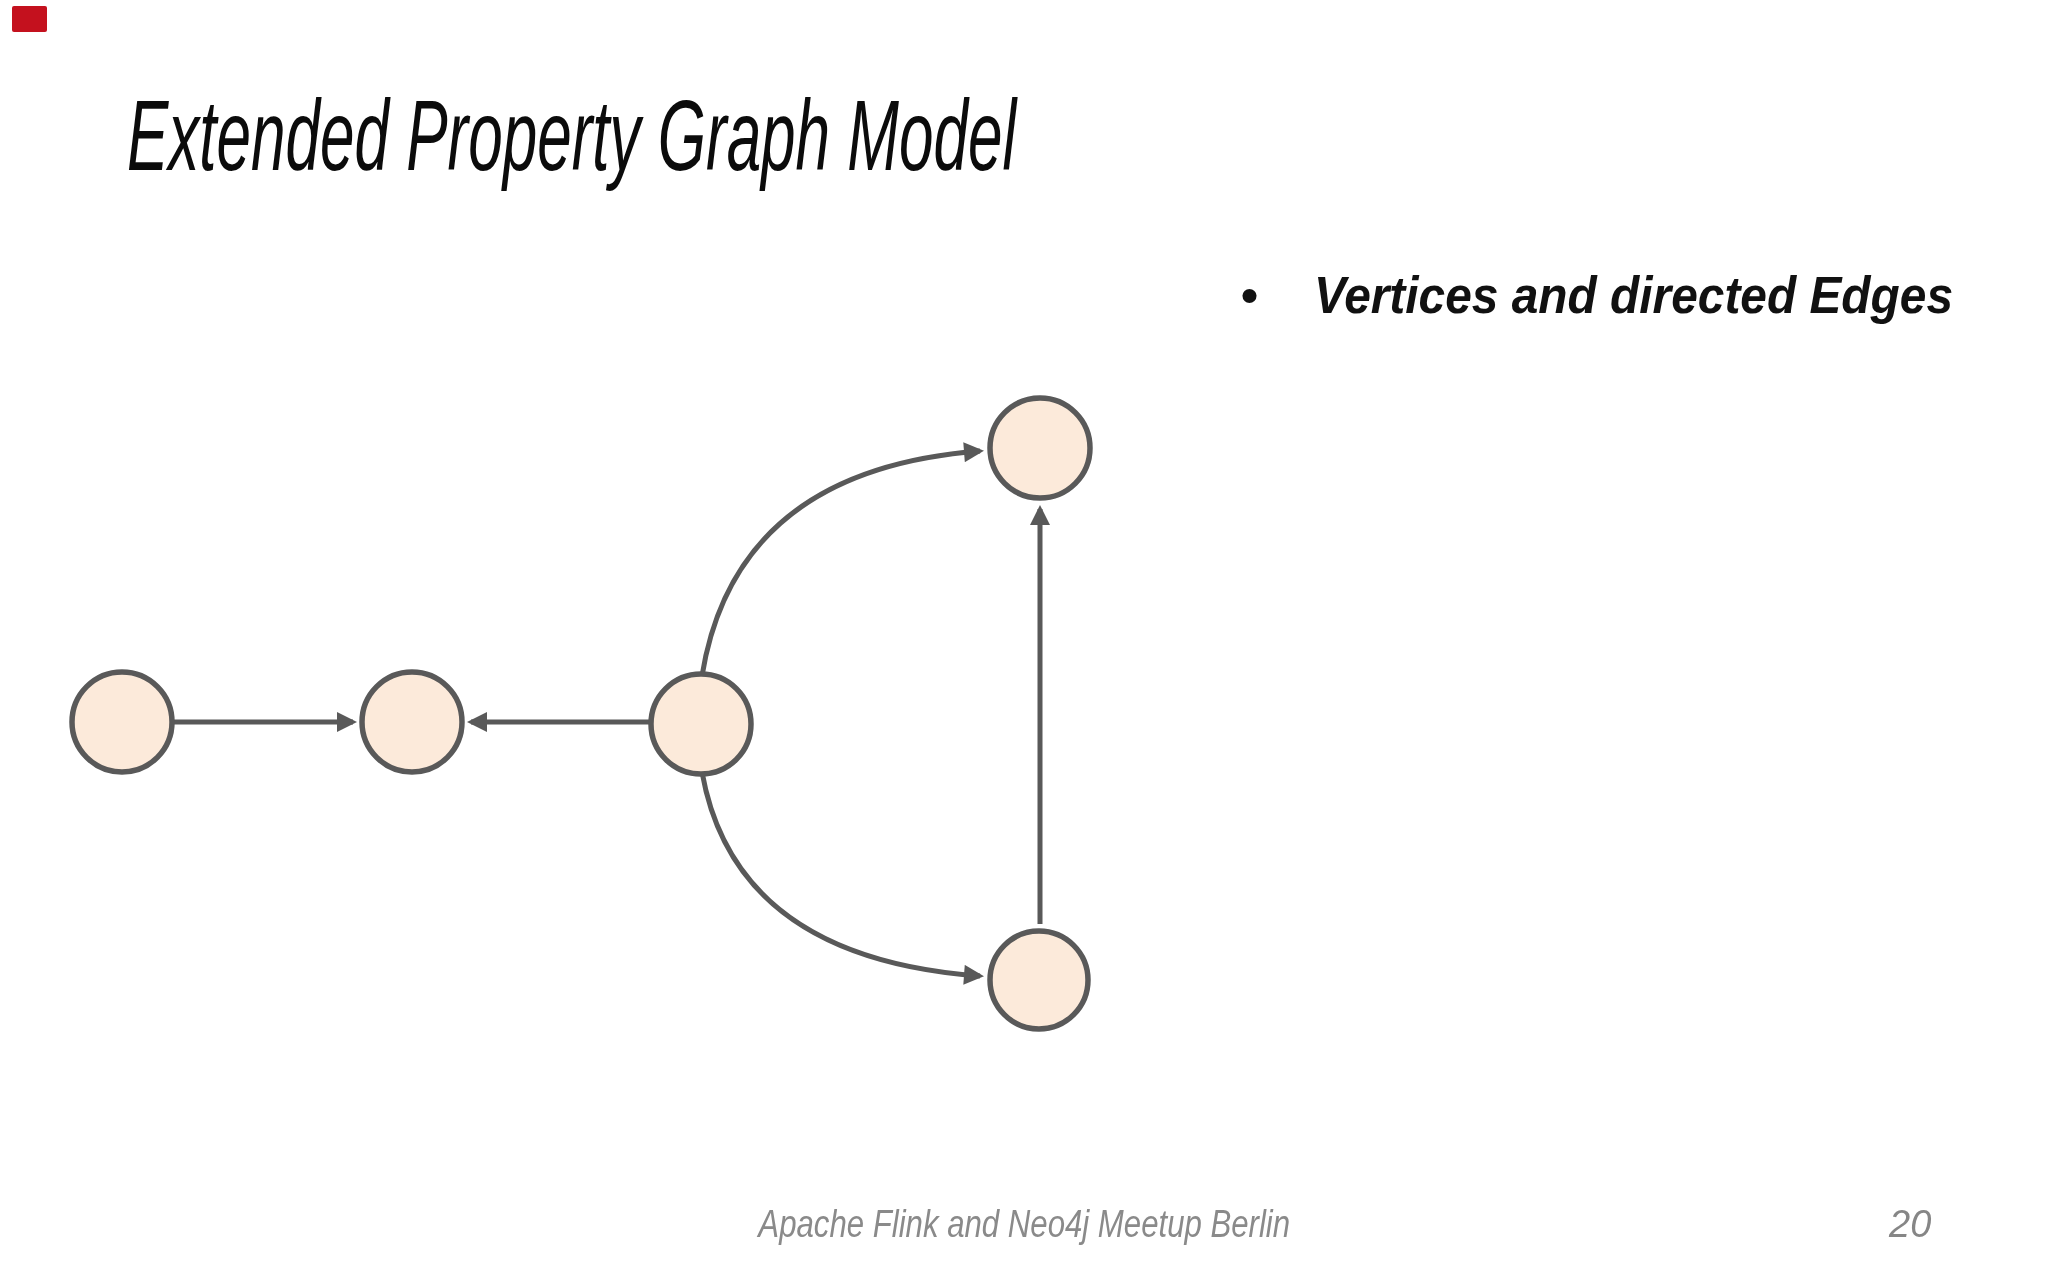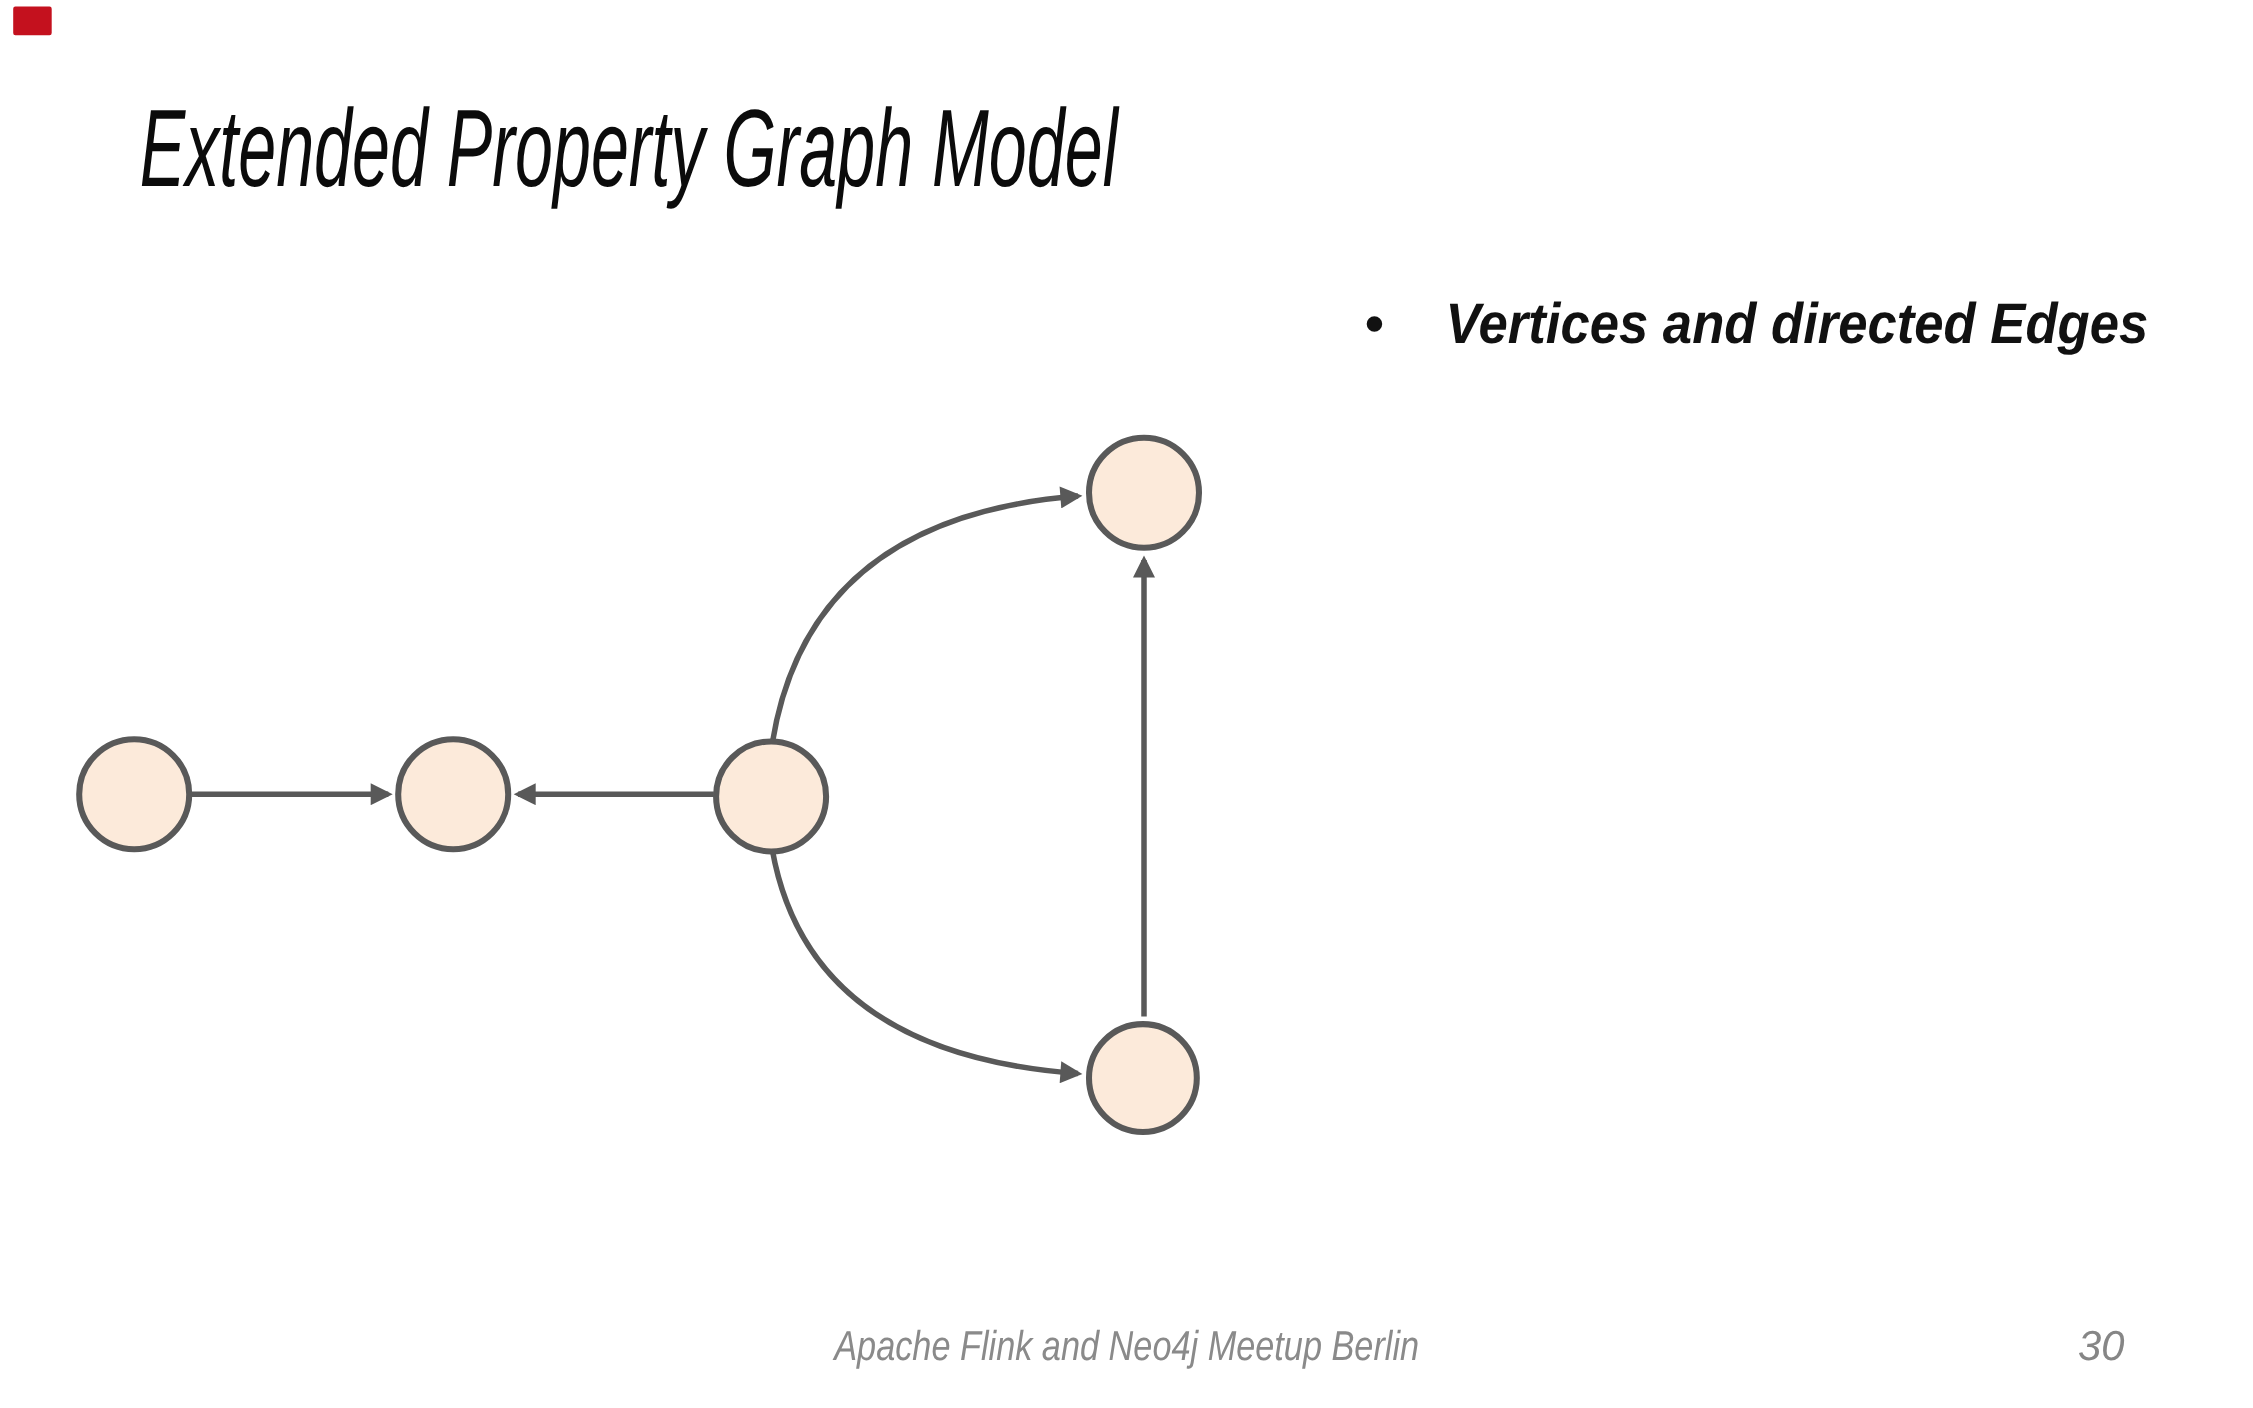--- a/index.html
+++ b/index.html
@@ -123,15 +123,15 @@
       <circle cx="412" cy="722" r="50" fill="#fceada" stroke="#595959" stroke-width="5.5"></circle>
       <circle cx="701" cy="724" r="50" fill="#fceada" stroke="#595959" stroke-width="5.5"></circle>
       <circle cx="1040" cy="448" r="50" fill="#fceada" stroke="#595959" stroke-width="5.5"></circle>
       <circle cx="1039" cy="980" r="49" fill="#fceada" stroke="#595959" stroke-width="5.5"></circle>
     </svg>
 
   <div class="footer-wrap">
     <span class="footer-text">Apache Flink and Neo4j Meetup Berlin</span>
   </div>
 
-  <span class="page-number">30</span>
+  <span class="page-number">20</span>
 
 </div>
 
 </body></html>

